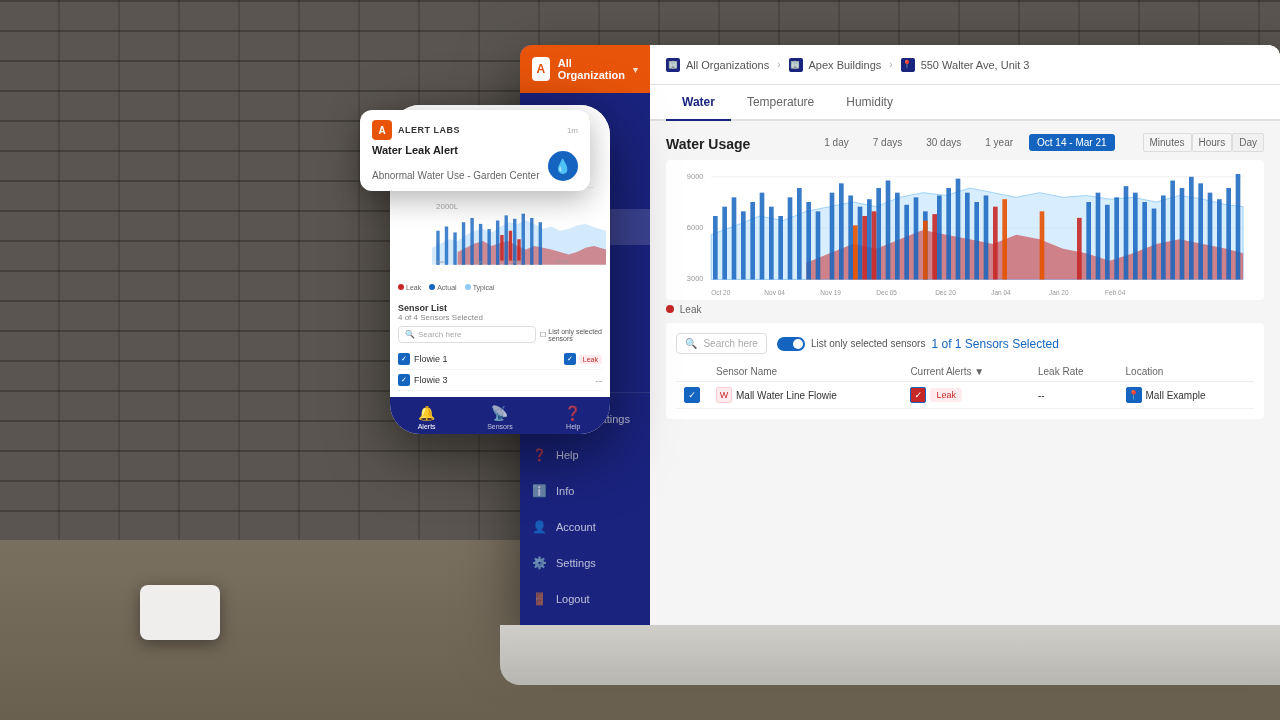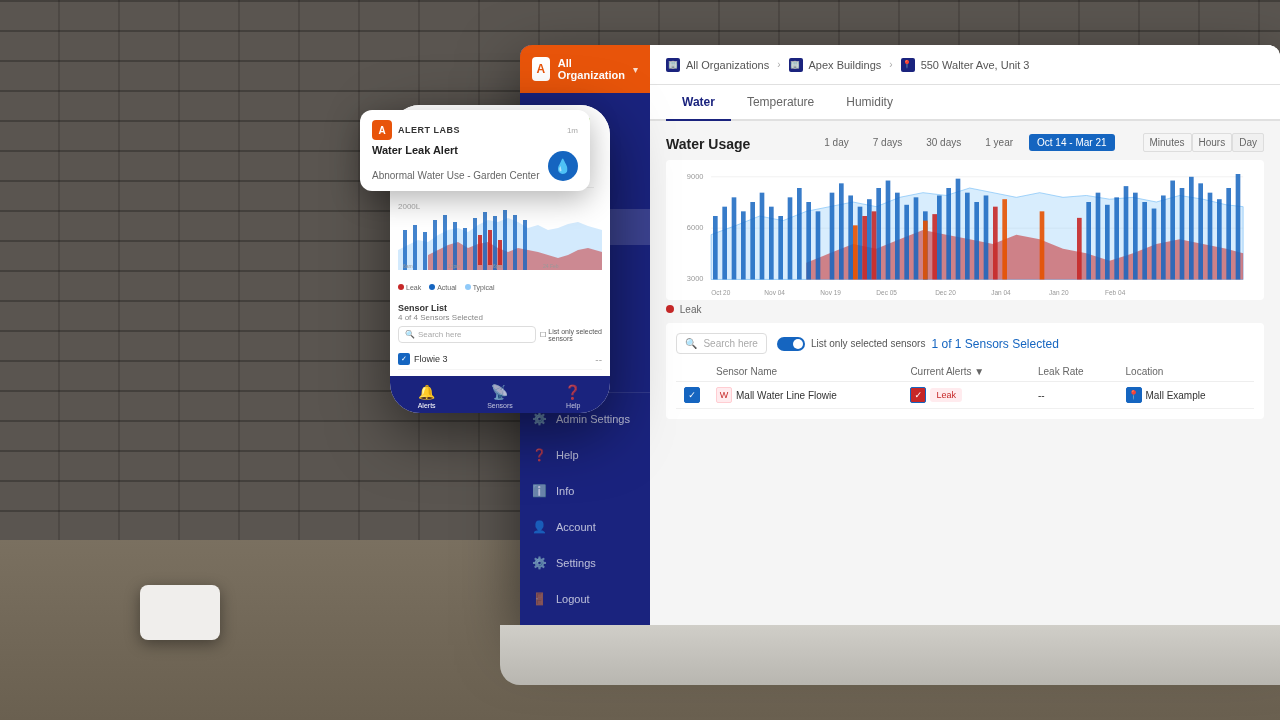--- a/index.html
+++ b/index.html
@@ -487,20 +487,21 @@
     .phone-tab.active {
       color: #1a237e;
       border-bottom: 2px solid #1a237e;
       font-weight: 600;
     }
 
     .phone-chart-area {
       padding: 6px 4px;
       height: 90px;
       position: relative;
+      margin-left: 38px;
     }
 
     .phone-chart-label {
       font-size: 8px;
       color: #aaa;
       position: absolute;
       left: 8px;
       top: 8px;
     }
 
@@ -812,20 +813,30 @@
       <div class="search-box-mini">
         <span>🔍</span>
         <span>Search here</span>
       </div>
       <div class="list-only-btn">
         <span>☐</span>
         <span>List only selected<br>sensors</span>
       </div>
     </div>
 
+    <div class="sensor-row">
+      <div class="sensor-name">
+        <div class="sensor-check">✓</div>
+        <span>Flowie 1</span>
+      </div>
+      <div class="sensor-status">
+        <div class="sensor-check">✓</div>
+        <span class="leak-tag">Leak</span>
+      </div>
+    </div>
 
 
     <div class="sensor-row">
       <div class="sensor-name">
         <div class="sensor-check">✓</div>
         <span>Flowie 3</span>
       </div>
       <div class="sensor-status">
         <span class="dots">--</span>
       </div>

